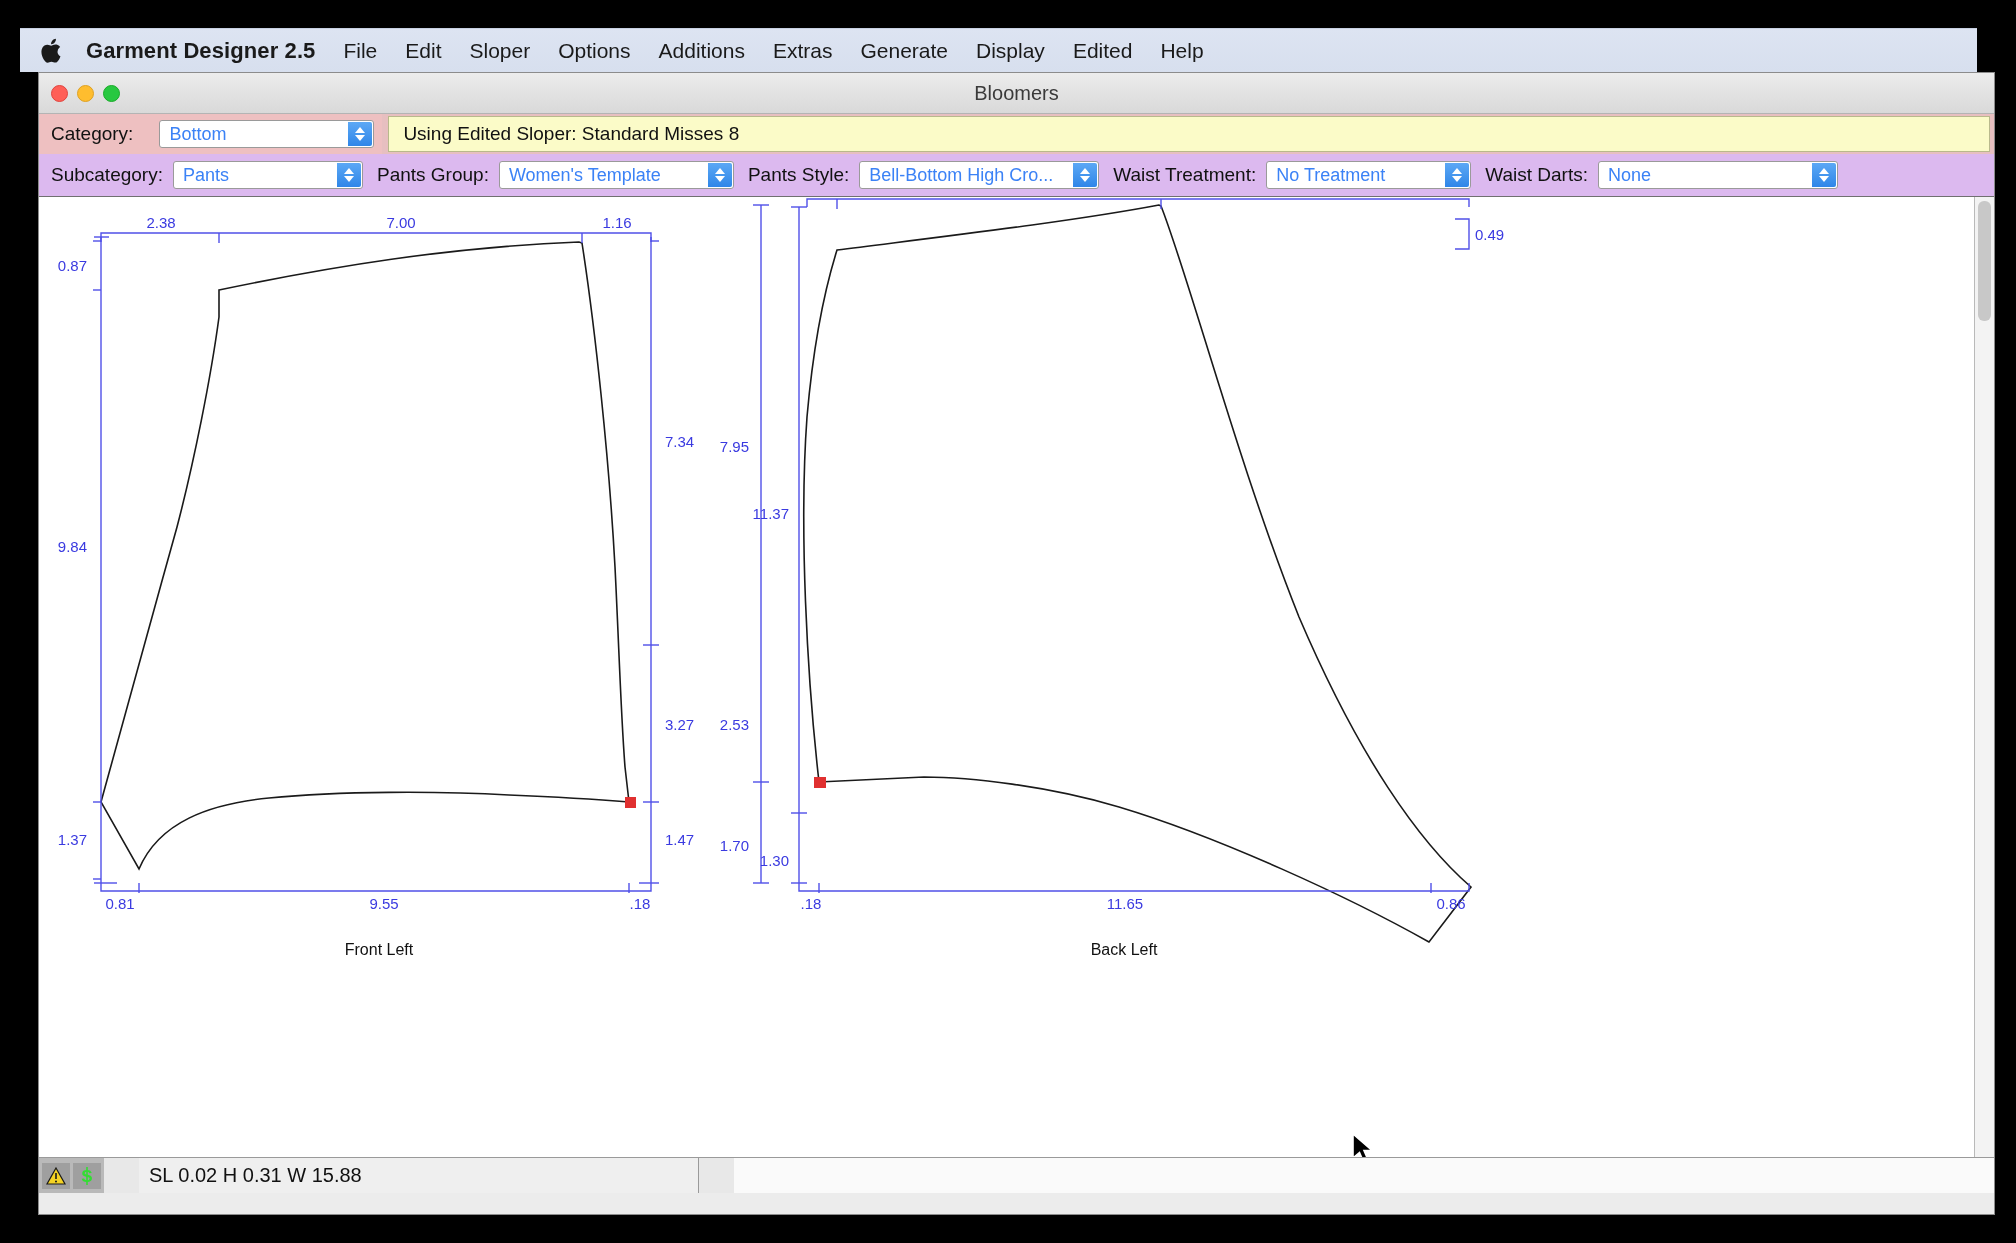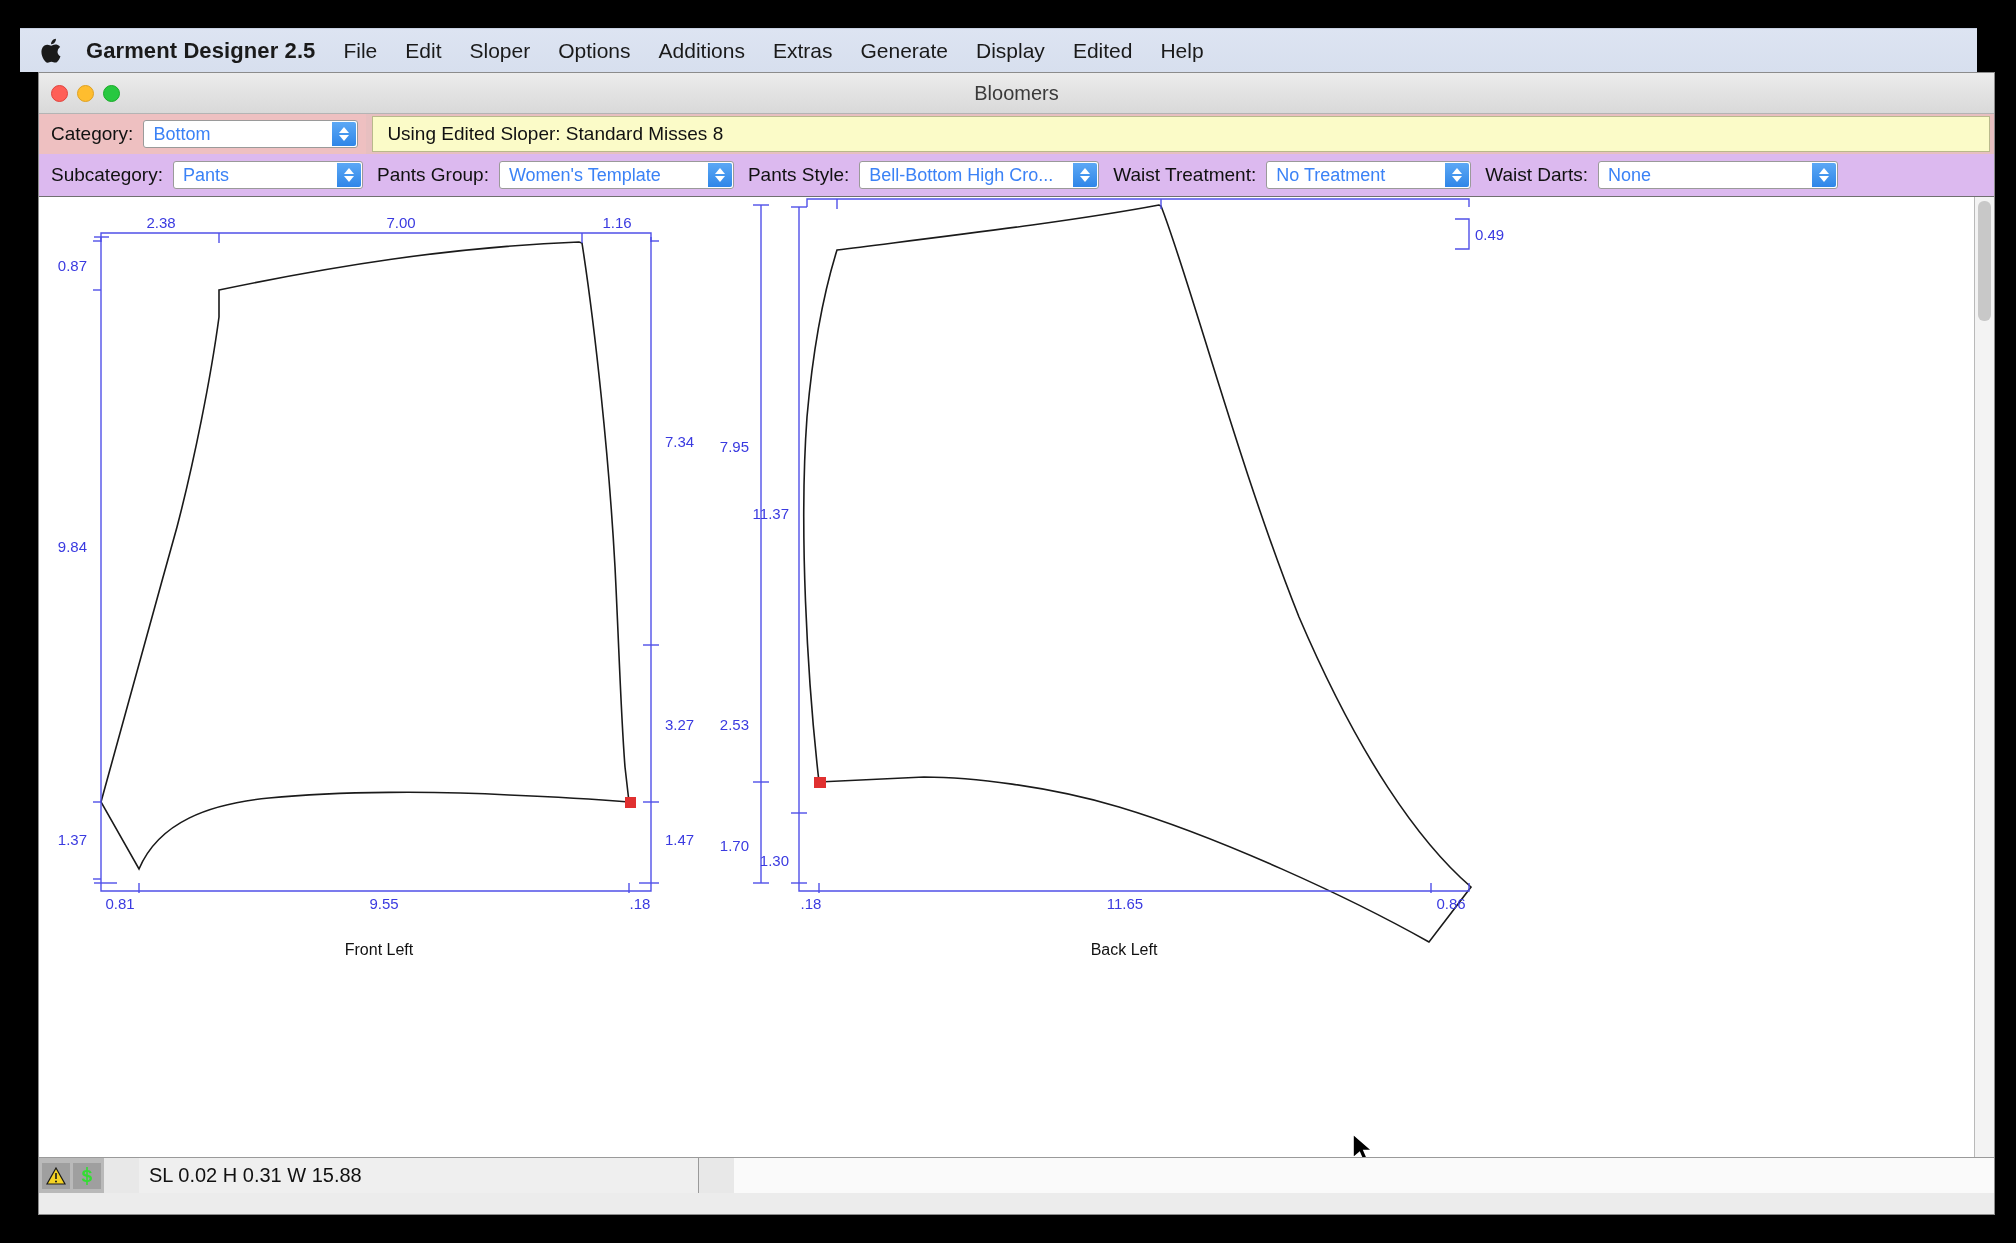--- a/index.html
+++ b/index.html
@@ -92,20 +92,21 @@
     align-items: stretch;
     height: 40px;
     background: #e7bfc0;
   }
   .tb-cat-block {
     background: #eec0c1;
     display: flex;
     align-items: center;
     padding: 0 8px 0 12px;
     box-sizing: border-box;
+    gap: 16px;
   }
   .tb-label {
     font-size: 19px;
     color: #111;
     margin-right: 10px;
     white-space: nowrap;
   }
   .sloper-banner {
     flex: 1;
     background: #fbfbc8;

